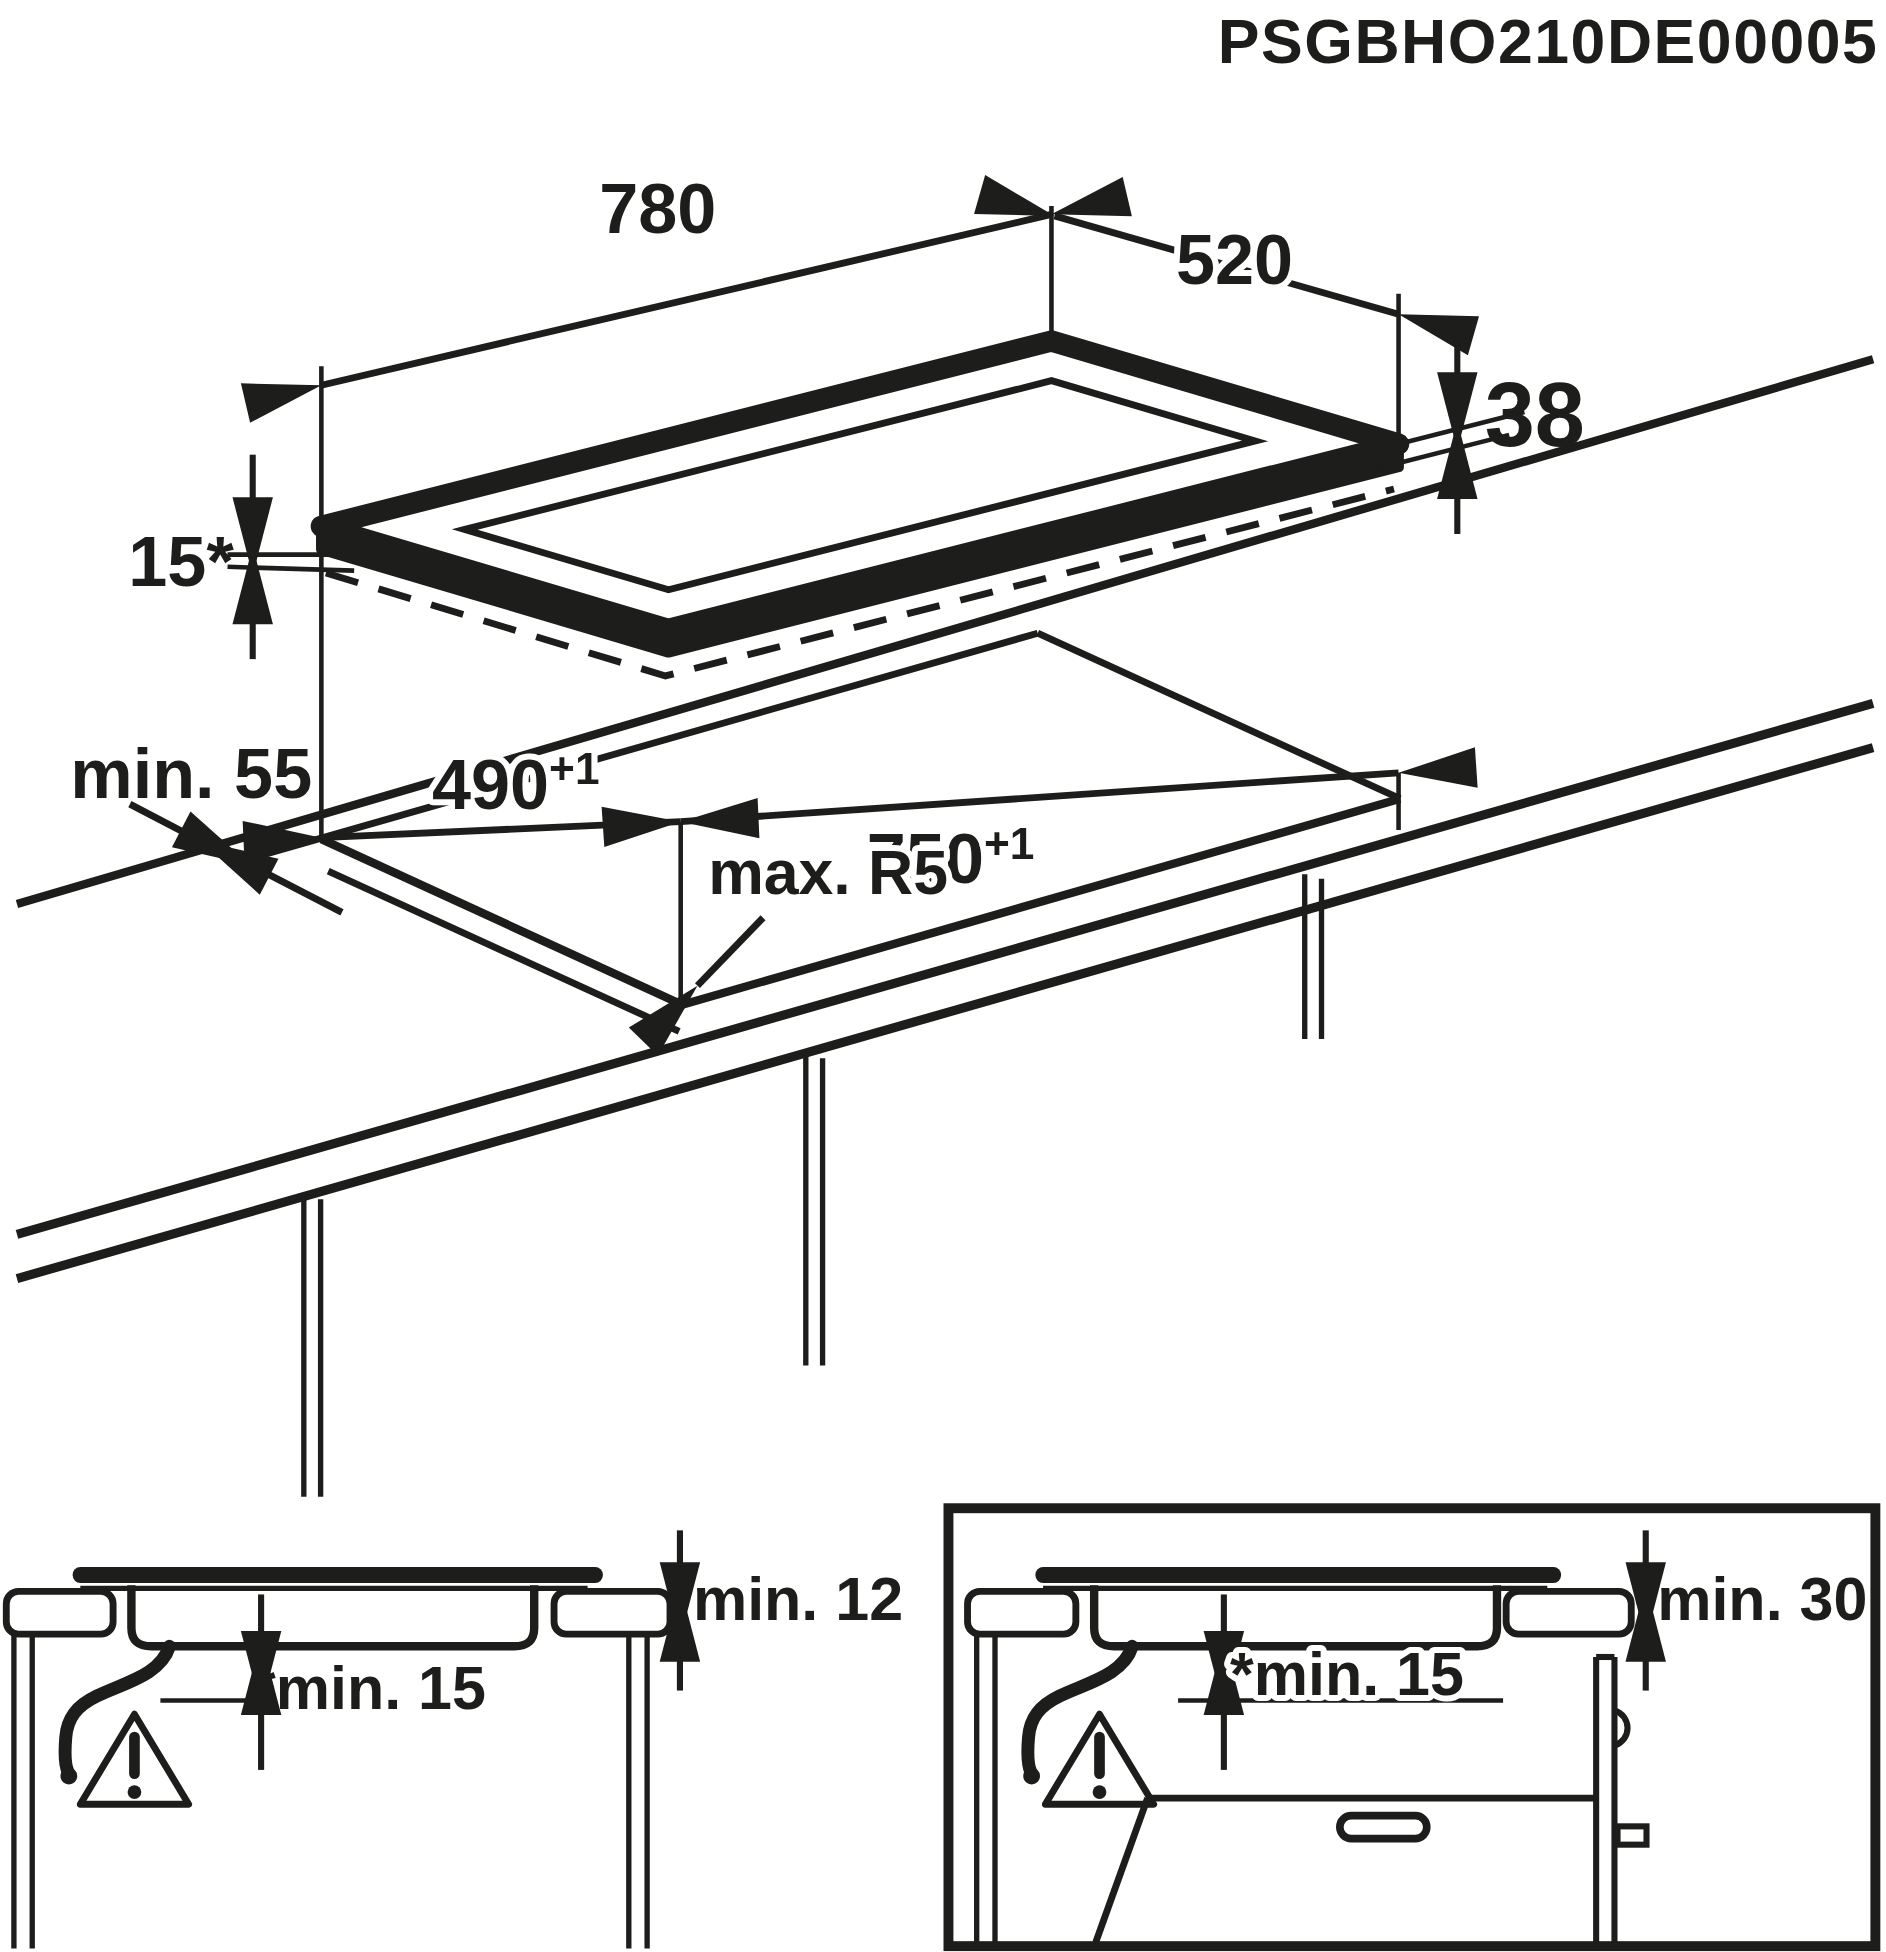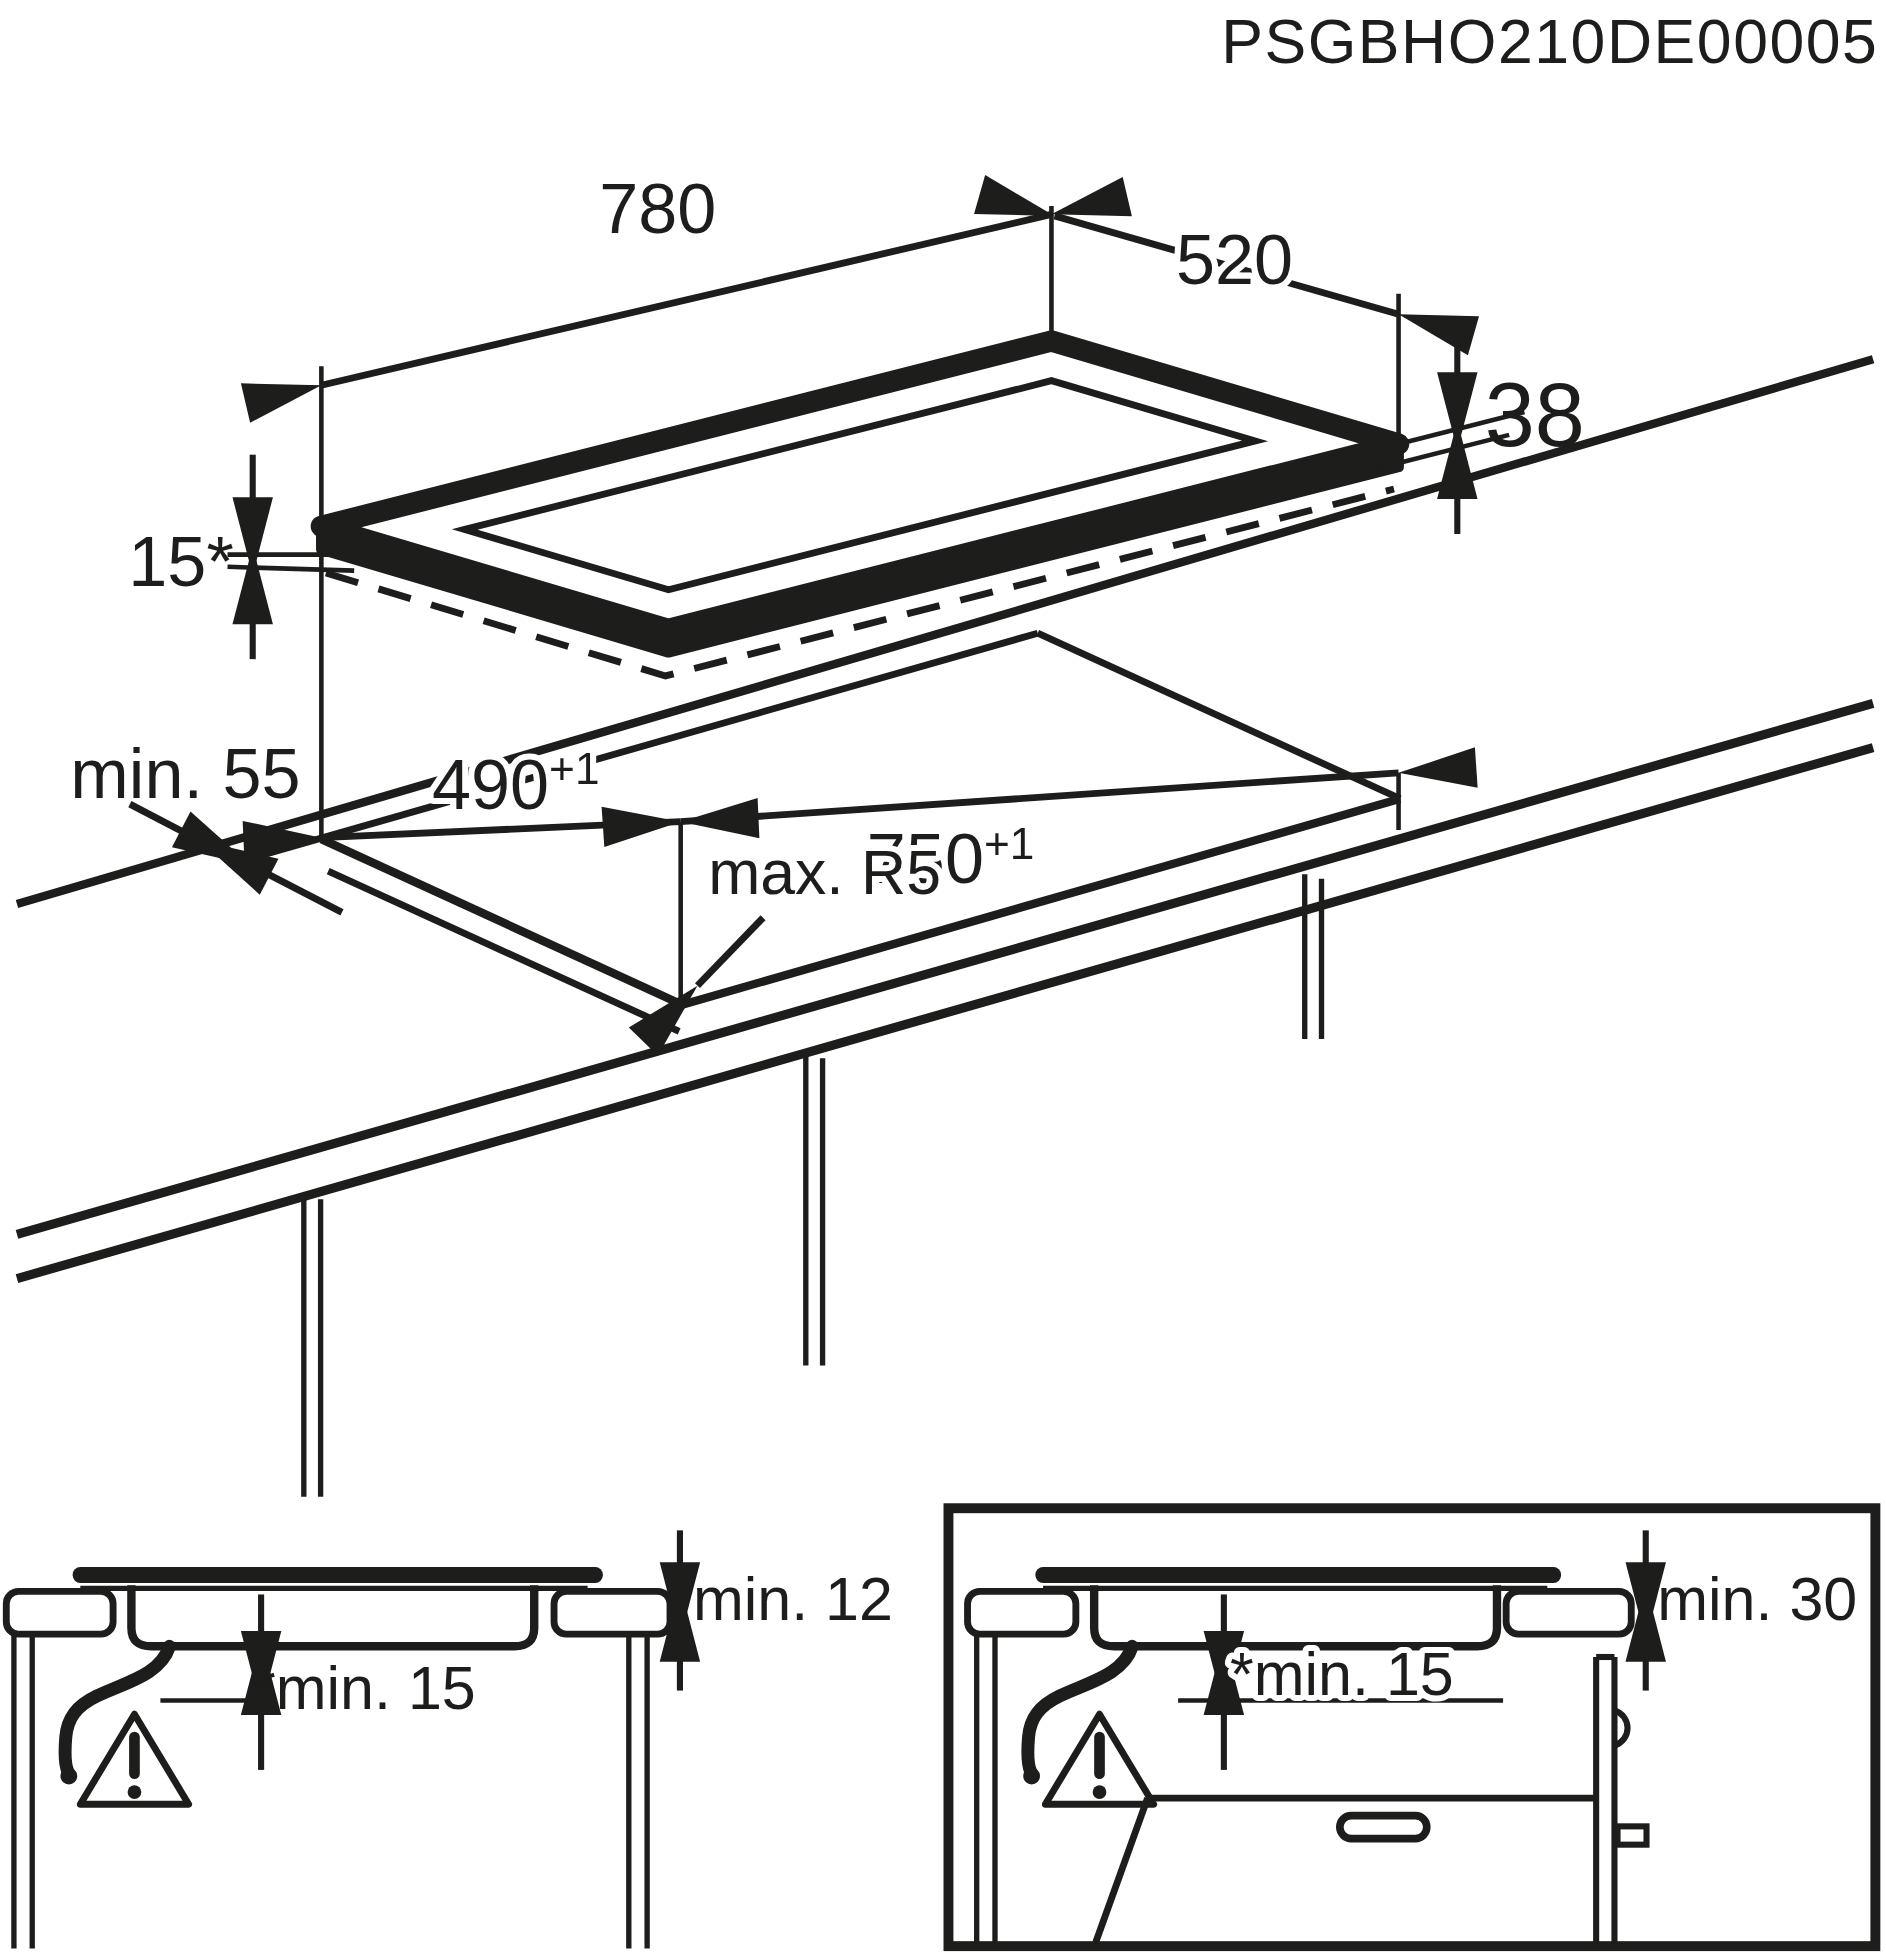--- a/index.html
+++ b/index.html
@@ -1,16 +1,16 @@
 <!DOCTYPE html>
 <html style="font-size:12.2px"><head>
 <meta charset="utf-8">
 <style>
   html,body { margin:0; padding:0; background:#ffffff; }
-  .stage { position:relative; width:1887px; height:1953px; background:#fff; overflow:hidden; }
+  .stage { position:relative; width:1887px; height:1953px; background:#fff; overflow:hidden;font-weight:bold; }
   svg { position:absolute; left:0; top:0; }
   text {
     font-family:"Liberation Sans","DejaVu Sans",sans-serif;
     fill:#1d1d1b;
   }
   .lbl   { font-size:92px; }
   .lbl-sm{ font-size:82px; }
   .lbl-lg{ font-size:118px; }
   .lbl-det{ font-size:80px; }
   .sup   { font-size:58px; }

